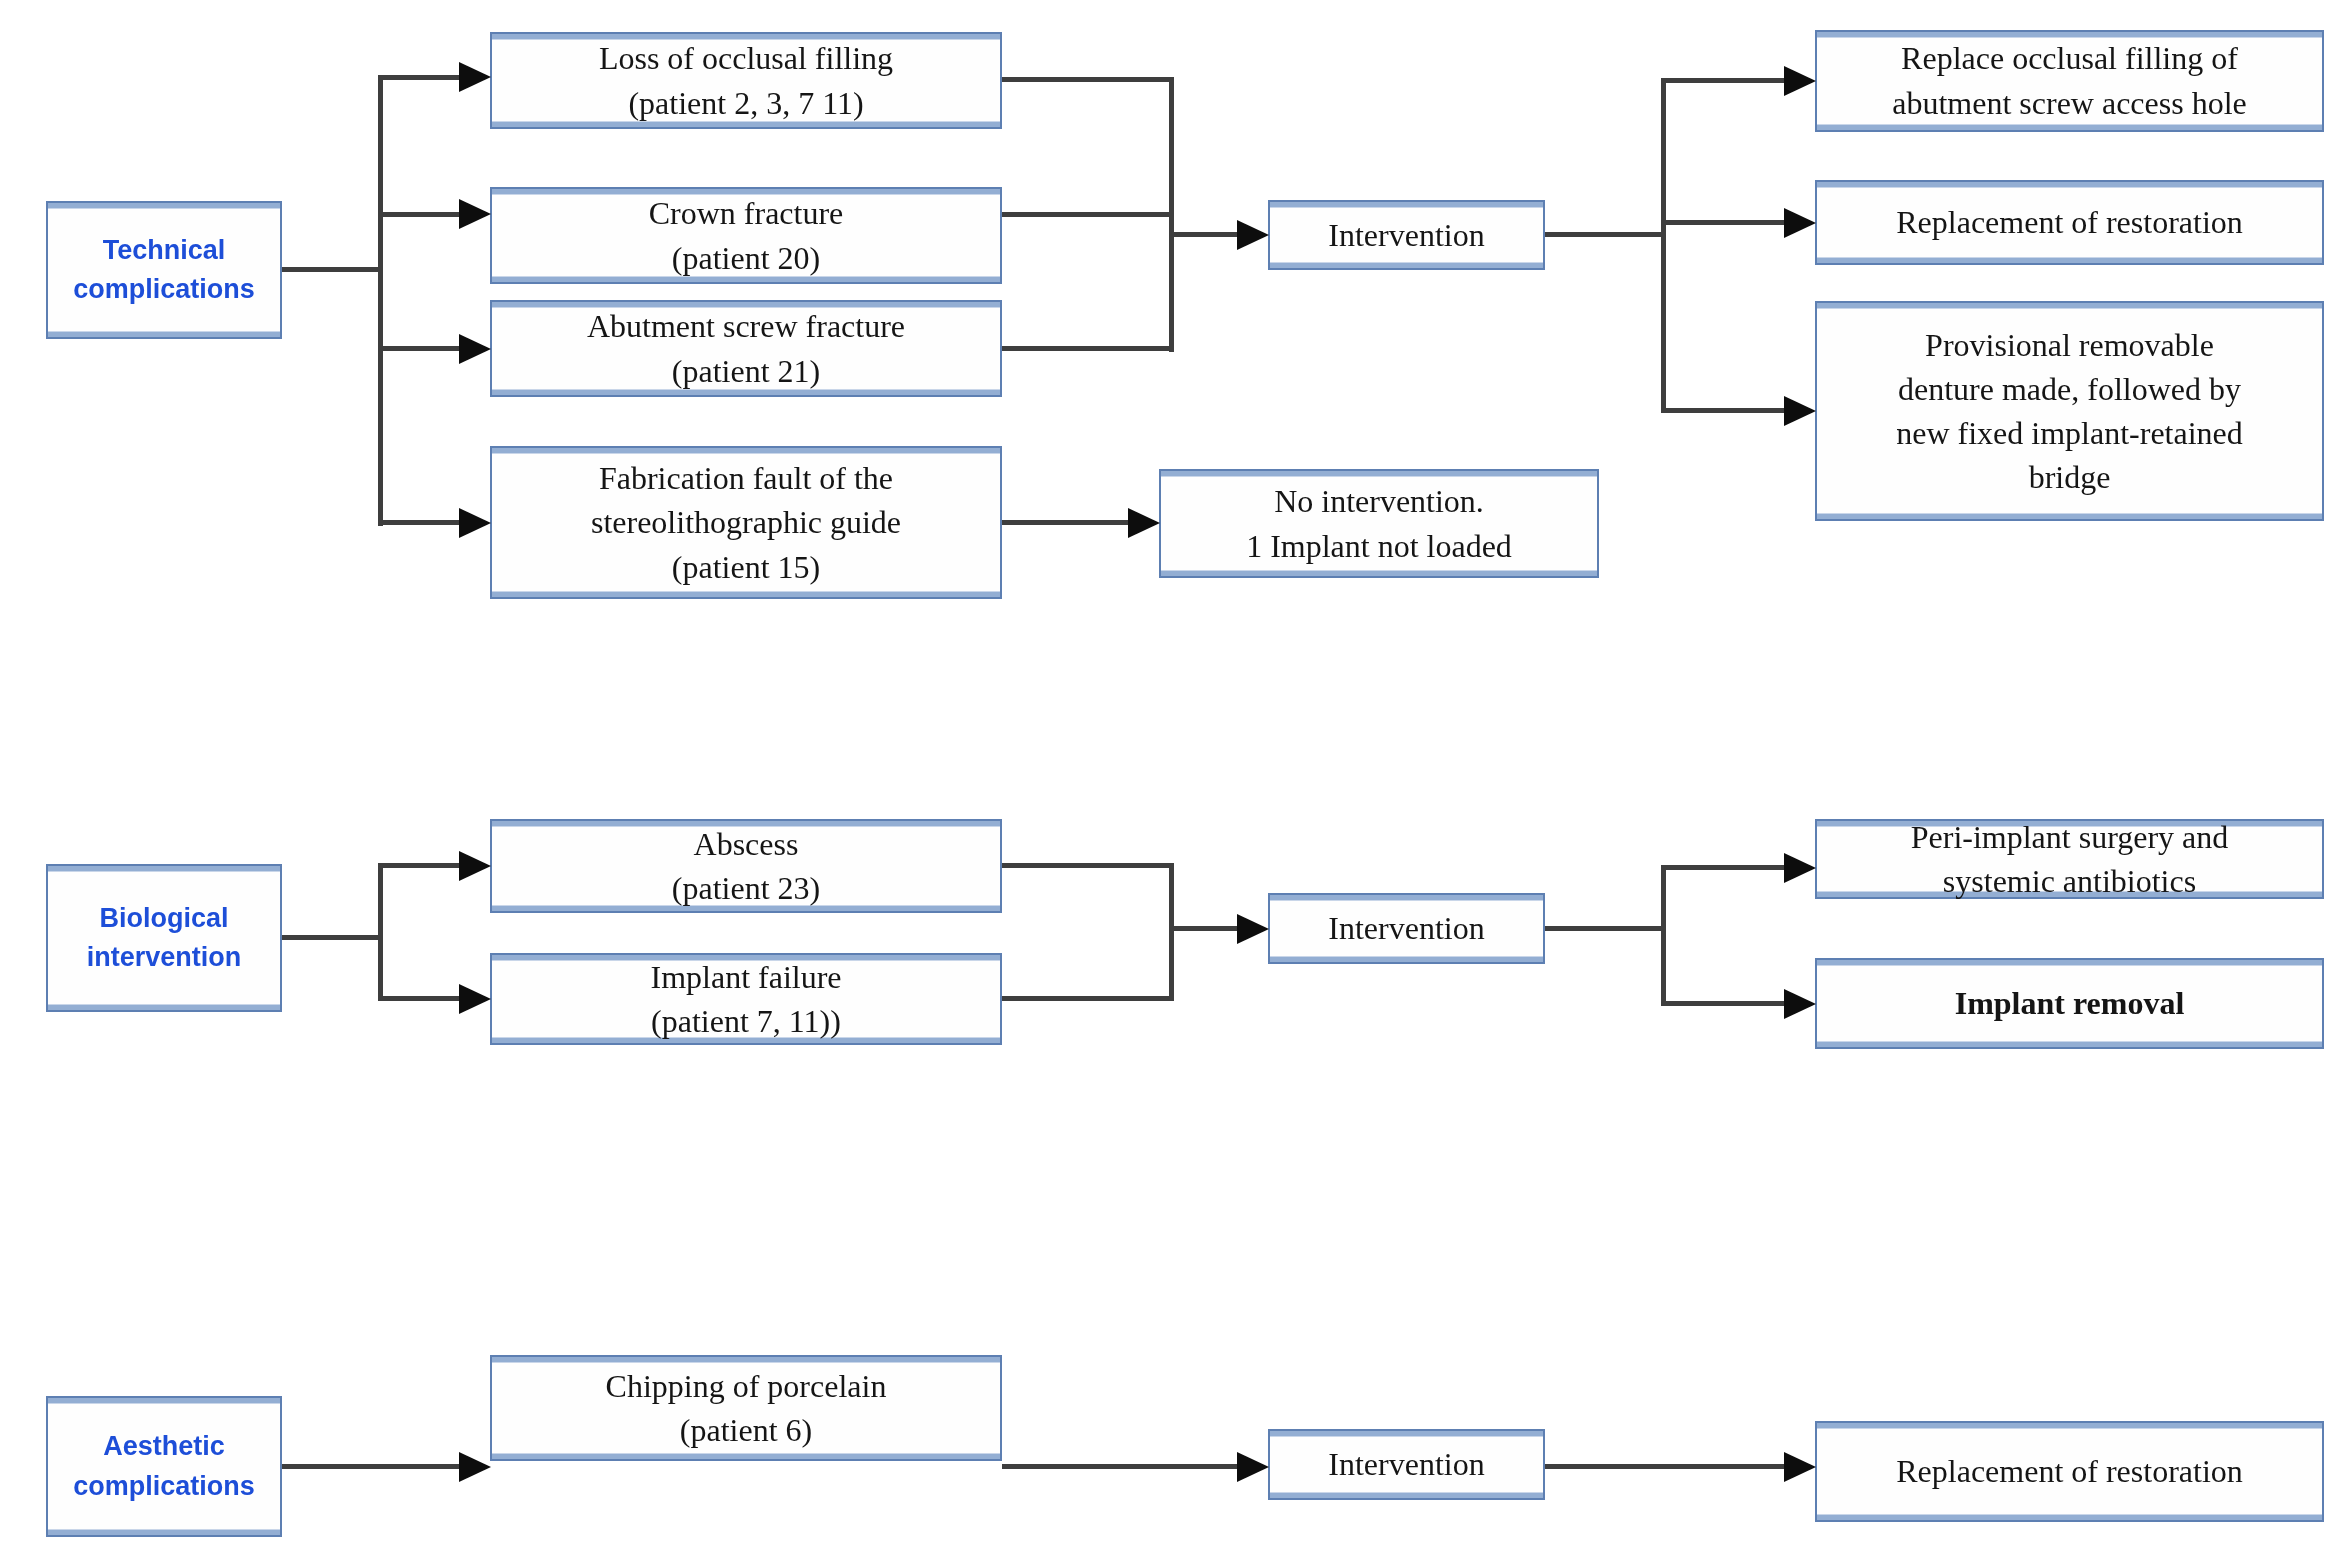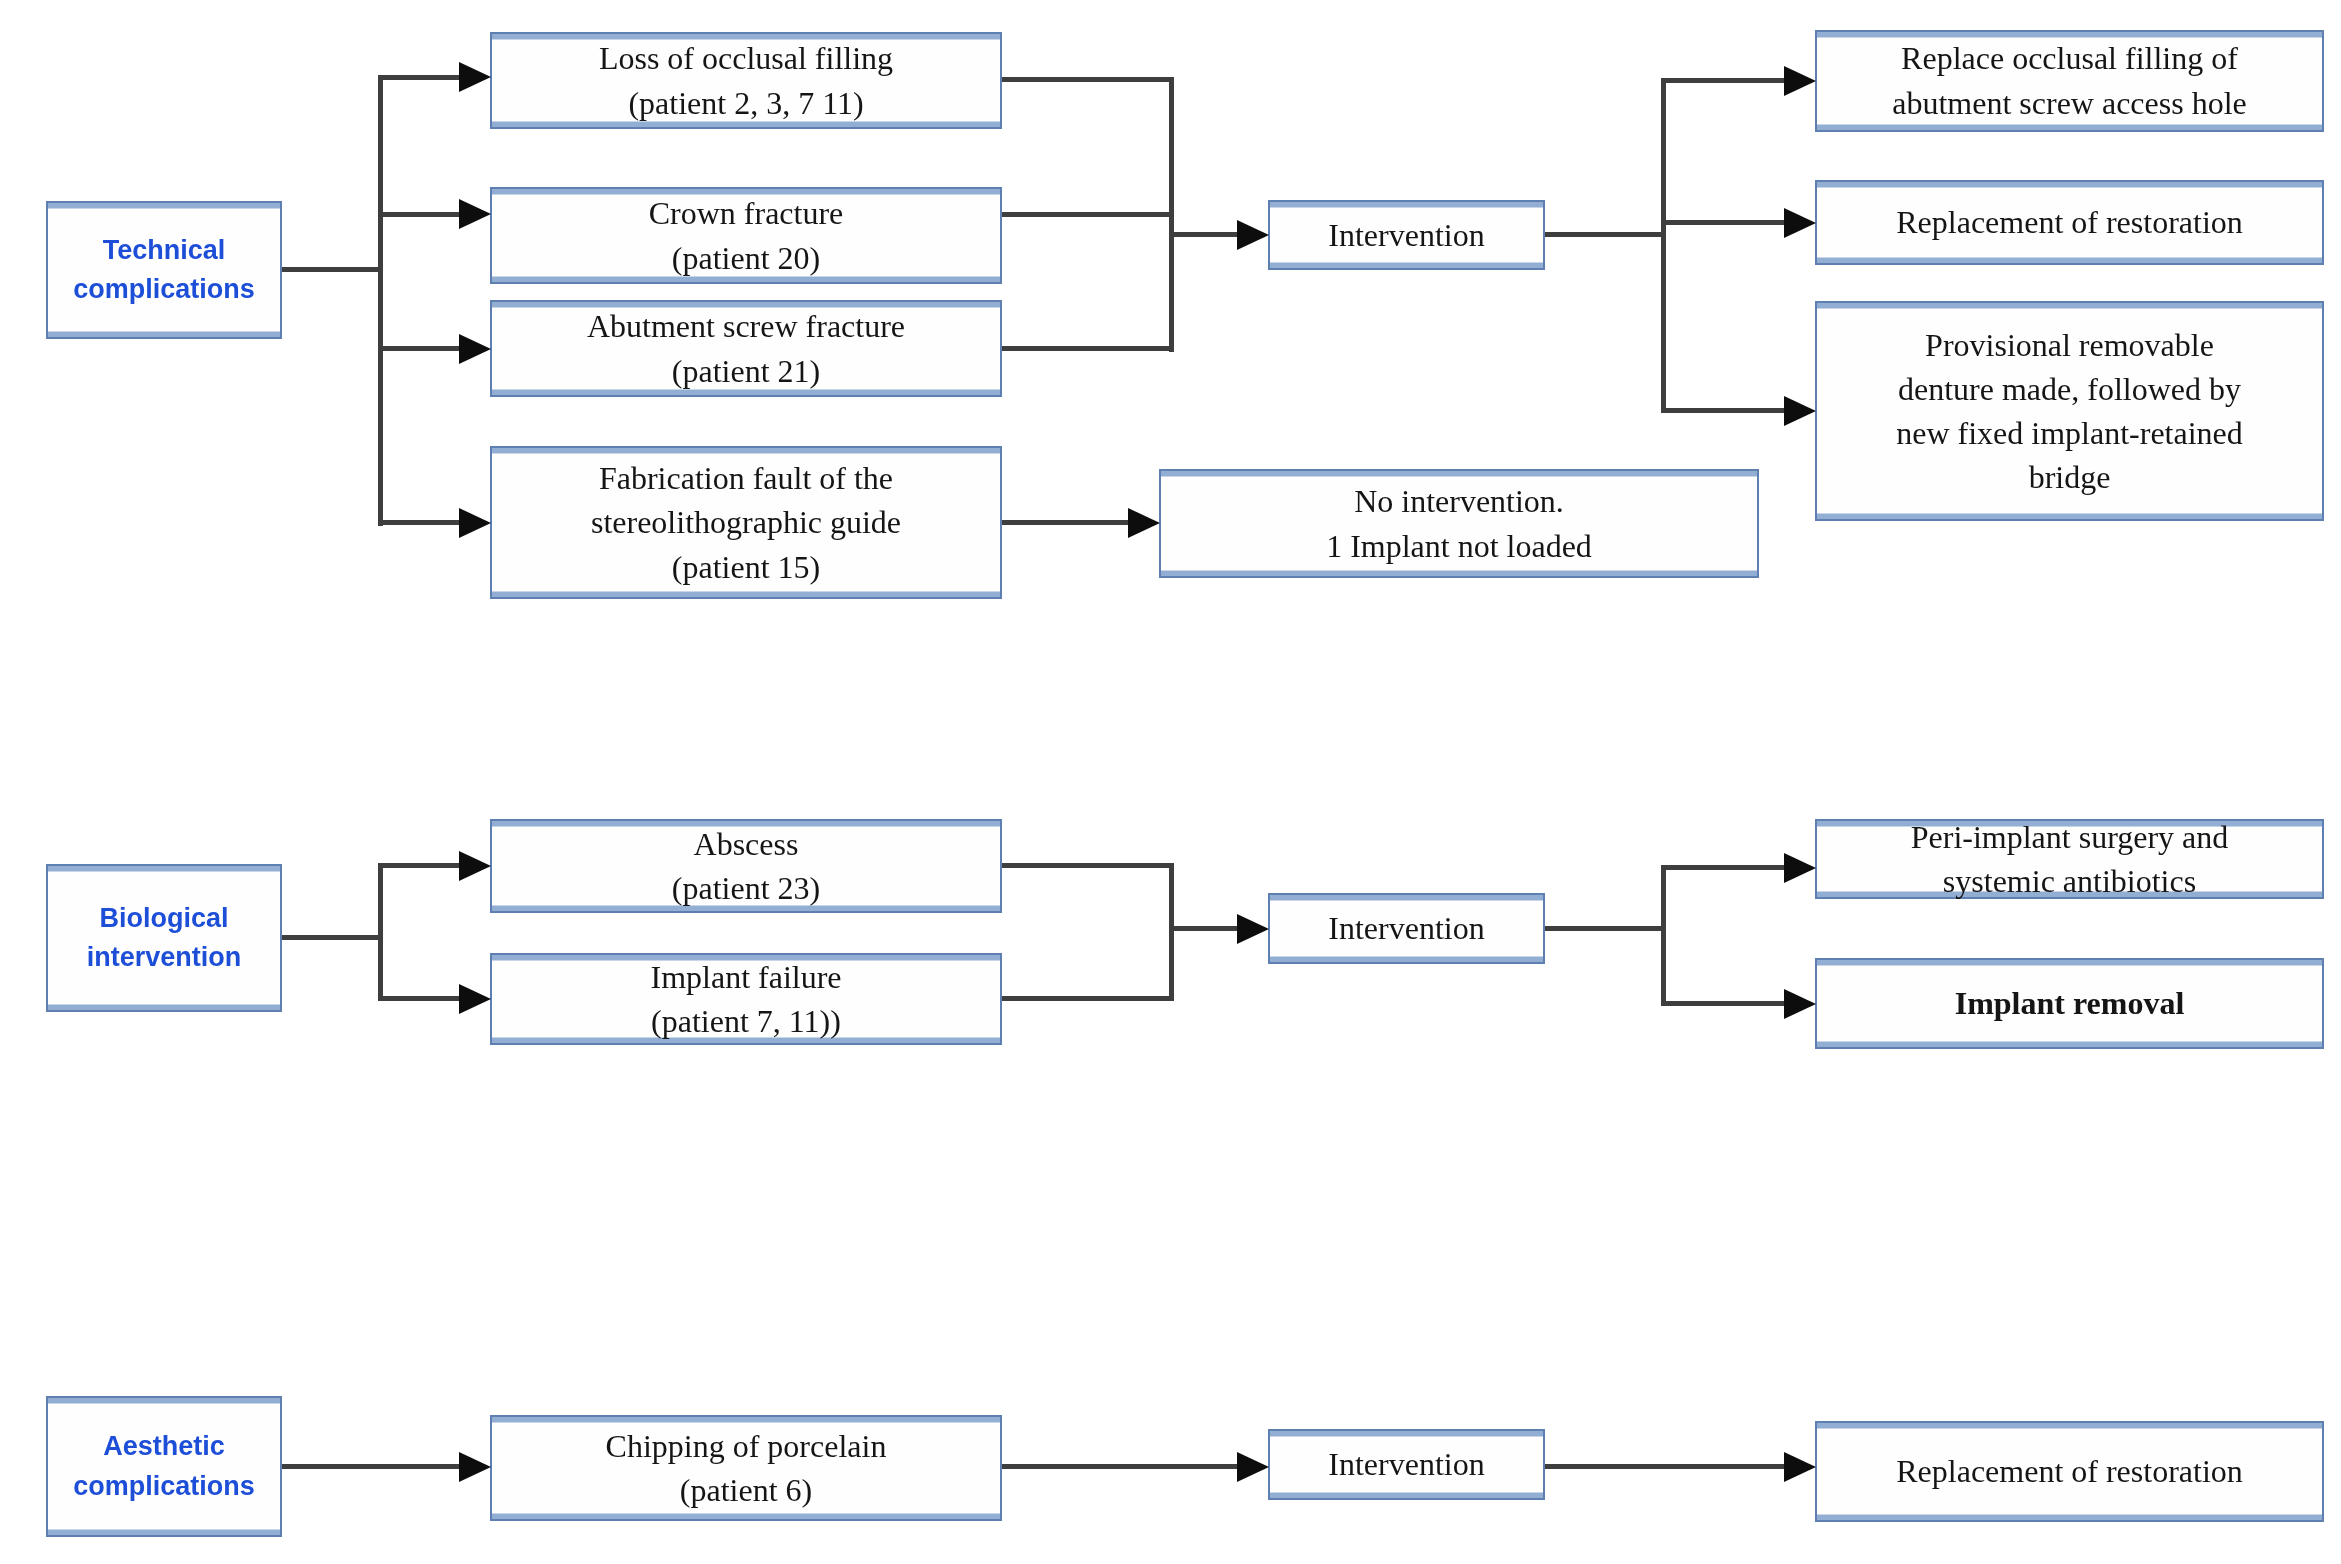--- a/index.html
+++ b/index.html
@@ -74,21 +74,21 @@
 
   <div class="box serif" style="left:490px;  top:300px;  width:512px; height:97px;">Abutment screw fracture
 (patient 21)</div>
 
   <div class="box serif" style="left:490px;  top:446px;  width:512px; height:153px;">Fabrication fault of the
 stereolithographic guide
 (patient 15)</div>
 
   <div class="box serif" style="left:1268px; top:200px;  width:277px; height:70px;">Intervention</div>
 
-  <div class="box serif" style="left:1159px; top:469px;  width:600px; height:109px;">No intervention.
+  <div class="box serif" style="left:1159px; top:469px;  width:440px; height:109px;">No intervention.
 1 Implant not loaded</div>
 
   <div class="box serif" style="left:1815px; top:29.6px;   width:509px; height:102px;">Replace occlusal filling of
 abutment screw access hole</div>
 
   <div class="box serif" style="left:1815px; top:180px;  width:509px; height:85px;">Replacement of restoration</div>
 
   <div class="box serif" style="left:1815px; top:301px;  width:509px; height:220px;">Provisional removable
 denture made, followed by
 new fixed implant-retained
@@ -156,21 +156,21 @@
   <div class="hline" style="left:1545px; top:926px; width:119px;"></div>
   <div class="vline" style="left:1661px; top:865px; height:141px;"></div>
   <div class="hline" style="left:1661px; top:865px; width:123px;"></div>
   <div class="arrow" style="left:1784px; top:853px;"></div>
   <div class="hline" style="left:1661px; top:1001px; width:123px;"></div>
   <div class="arrow" style="left:1784px; top:989px;"></div>
 
   <div class="box sans" style="left:46px;   top:1396px; width:236px; height:141px;">Aesthetic
 complications</div>
 
-  <div class="box serif" style="left:490px;  top:1415px; width:512px; height:106px;">Chipping of porcelain
+  <div class="box serif" style="left:490px;  top:1355px; width:512px; height:106px;">Chipping of porcelain
 (patient 6)</div>
 
   <div class="box serif" style="left:1268px; top:1429px; width:277px; height:71px;">Intervention</div>
 
   <div class="box serif" style="left:1815px; top:1421px; width:509px; height:101px;">Replacement of restoration</div>
 
   <div class="hline" style="left:282px;  top:1464px; width:177px;"></div>
   <div class="arrow" style="left:459px;  top:1452px;"></div>
   <div class="hline" style="left:1002px; top:1464px; width:235px;"></div>
   <div class="arrow" style="left:1237px; top:1452px;"></div>

